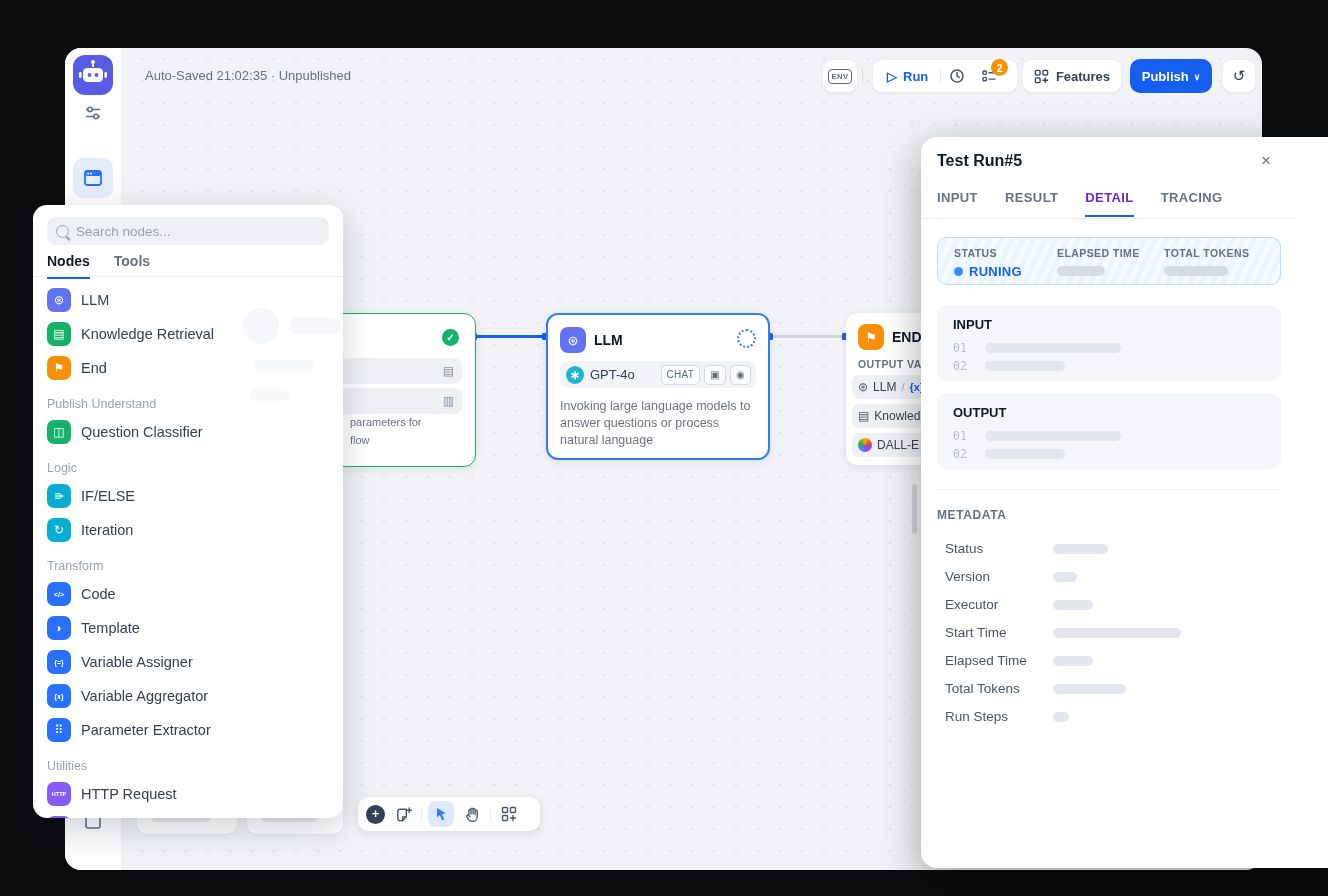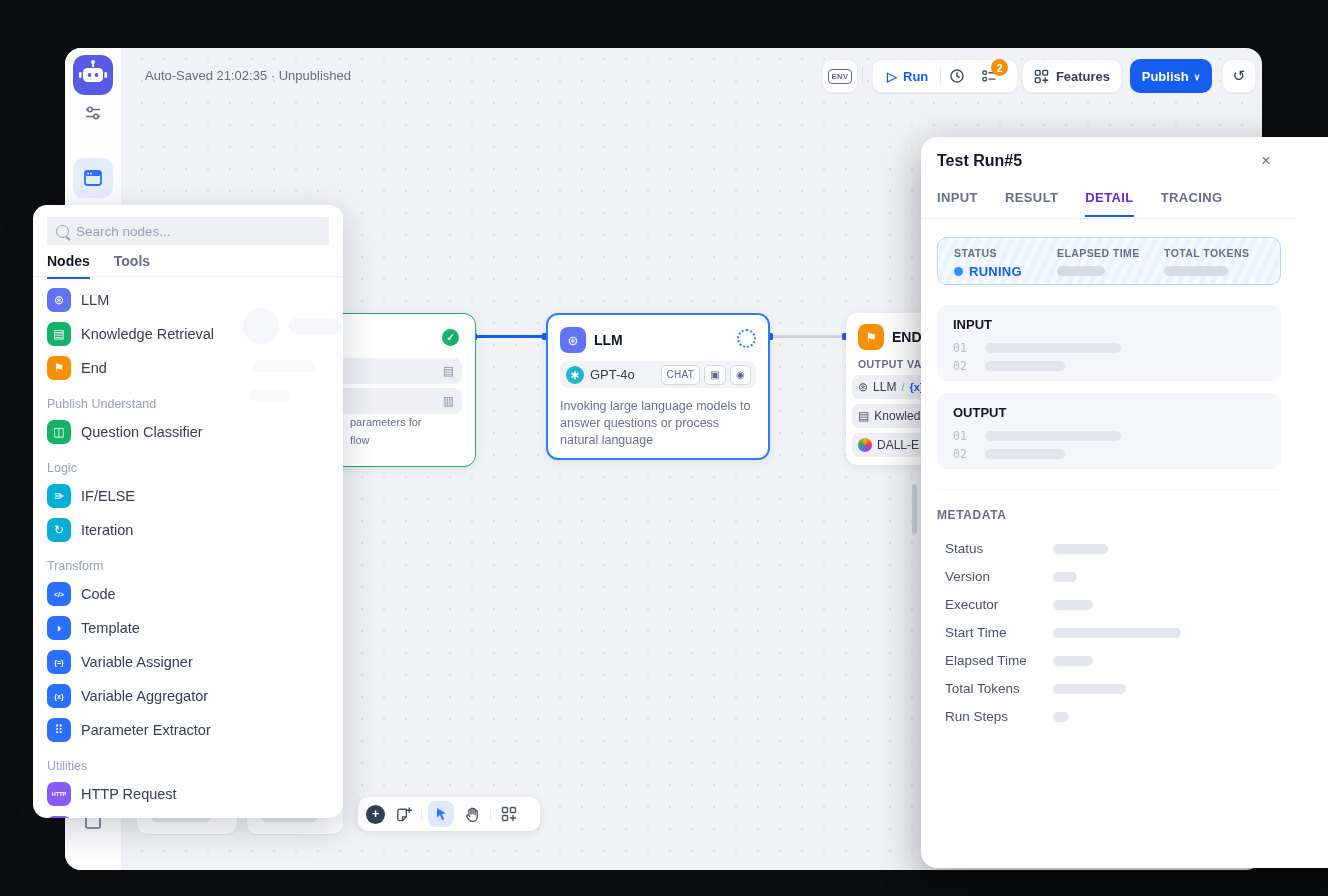--- a/index.html
+++ b/index.html
@@ -83,21 +83,21 @@
     box-shadow:0 2px 8px rgba(16,24,40,.1);display:flex;align-items:center;gap:6px;padding:0 8px;box-sizing:border-box;}
   .bt-sep{width:1px;height:14px;background:#e7eaef;}
   .bt-icon{width:24px;height:24px;display:flex;align-items:center;justify-content:center;color:#475467;}
   .bt-add{width:19px;height:19px;border-radius:50%;background:#344054;color:#fff;font-size:13px;font-weight:700;
     display:flex;align-items:center;justify-content:center;line-height:0;}
   .bt-cursor{width:26px;height:26px;border-radius:8px;background:#dfe8fd;display:flex;align-items:center;justify-content:center;}
 
   
   .node-panel{left:33px;top:205px;width:310px;height:613px;background:#fff;border-radius:14px;
     box-shadow:0 10px 34px rgba(16,24,40,.2);z-index:20;overflow:hidden;}
-  .search-box{left:14px;top:12px;width:282px;height:28px;background:#eef0f3;border-radius:0;display:flex;align-items:center;
+  .search-box{left:14px;top:12px;width:282px;height:28px;background:#eef0f3;border-radius:9px;display:flex;align-items:center;
     gap:7px;padding:0 9px;box-sizing:border-box;}
   .search-icon{width:13px;height:13px;border:1.6px solid #98a2b3;border-radius:50%;position:relative;flex:0 0 auto;box-sizing:border-box;}
   .search-icon::after{content:"";position:absolute;left:10px;top:10px;width:5px;height:1.6px;background:#98a2b3;transform:rotate(45deg);transform-origin:0 0;}
   .search-ph{font-size:13.5px;color:#98a2b3;}
   .np-tabs{left:14px;top:48px;display:flex;gap:24px;}
   .np-tab{font-size:14px;padding-bottom:8px;}
   .np-tab.active{color:#101828;font-weight:700;border-bottom:2px solid #155eef;}
   .np-tab.inactive{color:#667085;font-weight:600;}
   .np-divider{left:0;top:71px;width:310px;height:1px;background:#eef0f2;}
   .np-list{left:0;top:78px;width:310px;}

